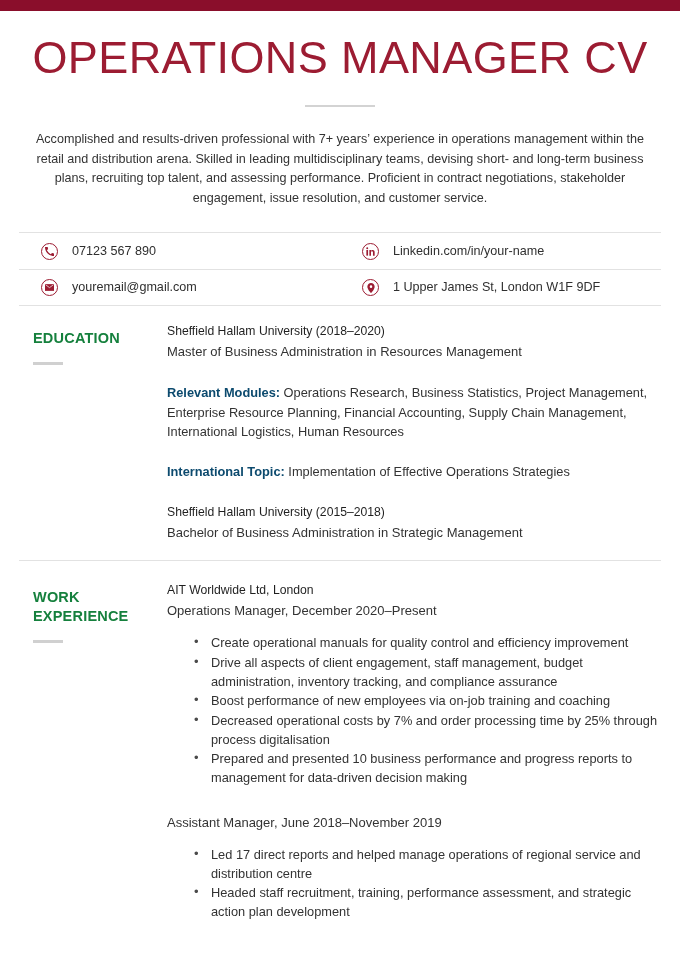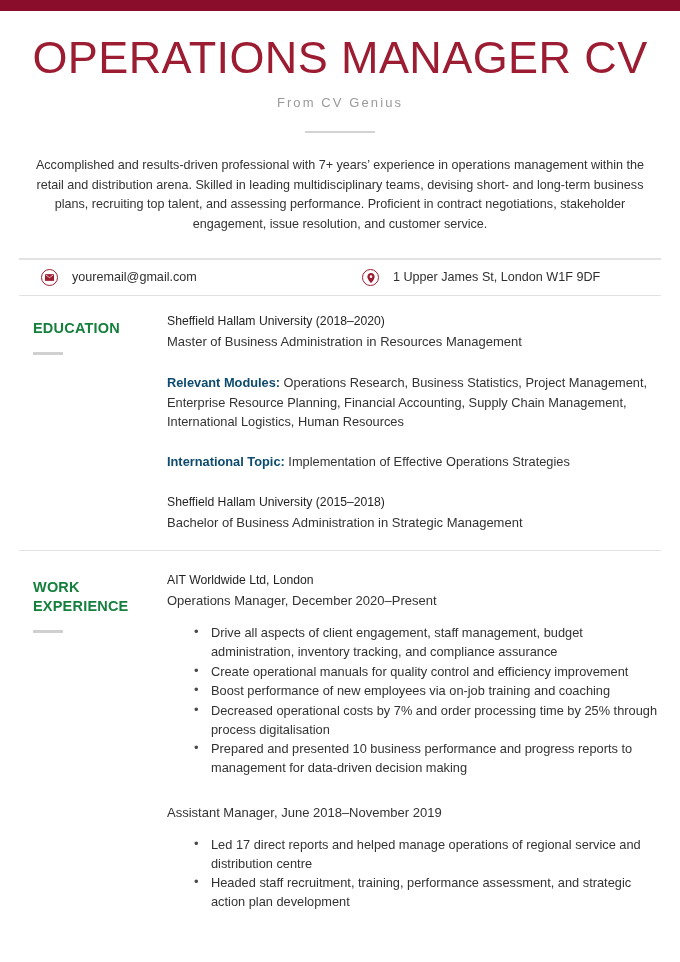--- a/index.html
+++ b/index.html
@@ -200,28 +200,47 @@
 </style>
 </head>
 <body>
 
 <div class="page">
 
   <div class="top-bar"></div>
 
   <div class="header">
     <div class="cv-title">OPERATIONS MANAGER CV</div>
-    <div class="cv-subtitle">From CV Genius</div>
     <div class="header-rule"></div>
   </div>
 
   <div class="summary">Accomplished and results-driven professional with 7+ years’ experience in operations management within the retail and distribution arena. Skilled in leading multidisciplinary teams, devising short- and long-term business plans, recruiting top talent, and assessing performance. Proficient in contract negotiations, stakeholder engagement, issue resolution, and customer service.</div>
 
   <div class="contact">
 
+    <div class="contact-row">
+      <div class="contact-cell">
+        <span class="cicon">
+          <svg width="9" height="9" viewBox="0 0 24 24" fill="#9c1c32">
+            <path d="M6.6 10.8c1.9 3.7 4.9 6.7 8.6 8.6l2.9-2.9c.4-.4.9-.5 1.3-.3 1.5.5 3 .8 4.6.8.7 0 1.3.6 1.3 1.3V23c0 .7-.6 1.3-1.3 1.3C10.9 24.3 0 13.4 0 .0-.0-.7.6-1.3 1.3-1.3h4.7c.7 0 1.3.6 1.3 1.3 0 1.6.3 3.1.8 4.6.2.4.1.9-.3 1.3l-2.9 2.9z"></path>
+          </svg>
+        </span>
+        <span class="contact-text">07123 567 890</span>
+      </div>
+      <div class="contact-cell">
+        <span class="cicon">
+          <svg width="9" height="9" viewBox="0 0 24 24" fill="#9c1c32">
+            <rect x="1" y="8" width="4.5" height="15"></rect>
+            <circle cx="3.3" cy="3.3" r="2.6"></circle>
+            <path d="M9 8h4.3v2.1h.1c.6-1.1 2.1-2.3 4.3-2.3 4.6 0 5.4 3 5.4 6.9V23h-4.5v-7.4c0-1.8 0-4-2.5-4s-2.8 1.9-2.8 3.9V23H9V8z"></path>
+          </svg>
+        </span>
+        <span class="contact-text">Linkedin.com/in/your-name</span>
+      </div>
+    </div>
 
     <div class="contact-row second">
       <div class="contact-cell">
         <span class="cicon">
           <svg width="9" height="7" viewBox="0 0 24 18" fill="#9c1c32">
             <path d="M0 0h24v18H0z" fill="#9c1c32"></path>
             <path d="M1.5 1.6L12 9.4 22.5 1.6" stroke="#ffffff" stroke-width="1.9" fill="none"></path>
           </svg>
         </span>
         <span class="contact-text">youremail@gmail.com</span>
@@ -270,22 +289,22 @@
       <div class="section-title">WORK</div>
       <div class="section-title">EXPERIENCE</div>
       <div class="section-rule"></div>
     </div>
     <div class="section-body">
 
       <div class="entry">
         <div class="entry-org">AIT Worldwide Ltd, London</div>
         <div class="entry-sub">Operations Manager, December 2020–Present</div>
         <ul class="bullets">
+          <li>Create operational manuals for quality control and efficiency improvement</li>
           <li>Drive all aspects of client engagement, staff management, budget administration, inventory tracking, and compliance assurance</li>
-          <li>Create operational manuals for quality control and efficiency improvement</li>
           <li>Boost performance of new employees via on-job training and coaching</li>
           <li>Decreased operational costs by 7% and order processing time by 25% through process digitalisation</li>
           <li>Prepared and presented 10 business performance and progress reports to management for data-driven decision making</li>
         </ul>
       </div>
 
       <div class="job-gap"></div>
 
       <div class="entry">
         <div class="entry-sub">Assistant Manager, June 2018–November 2019</div>

